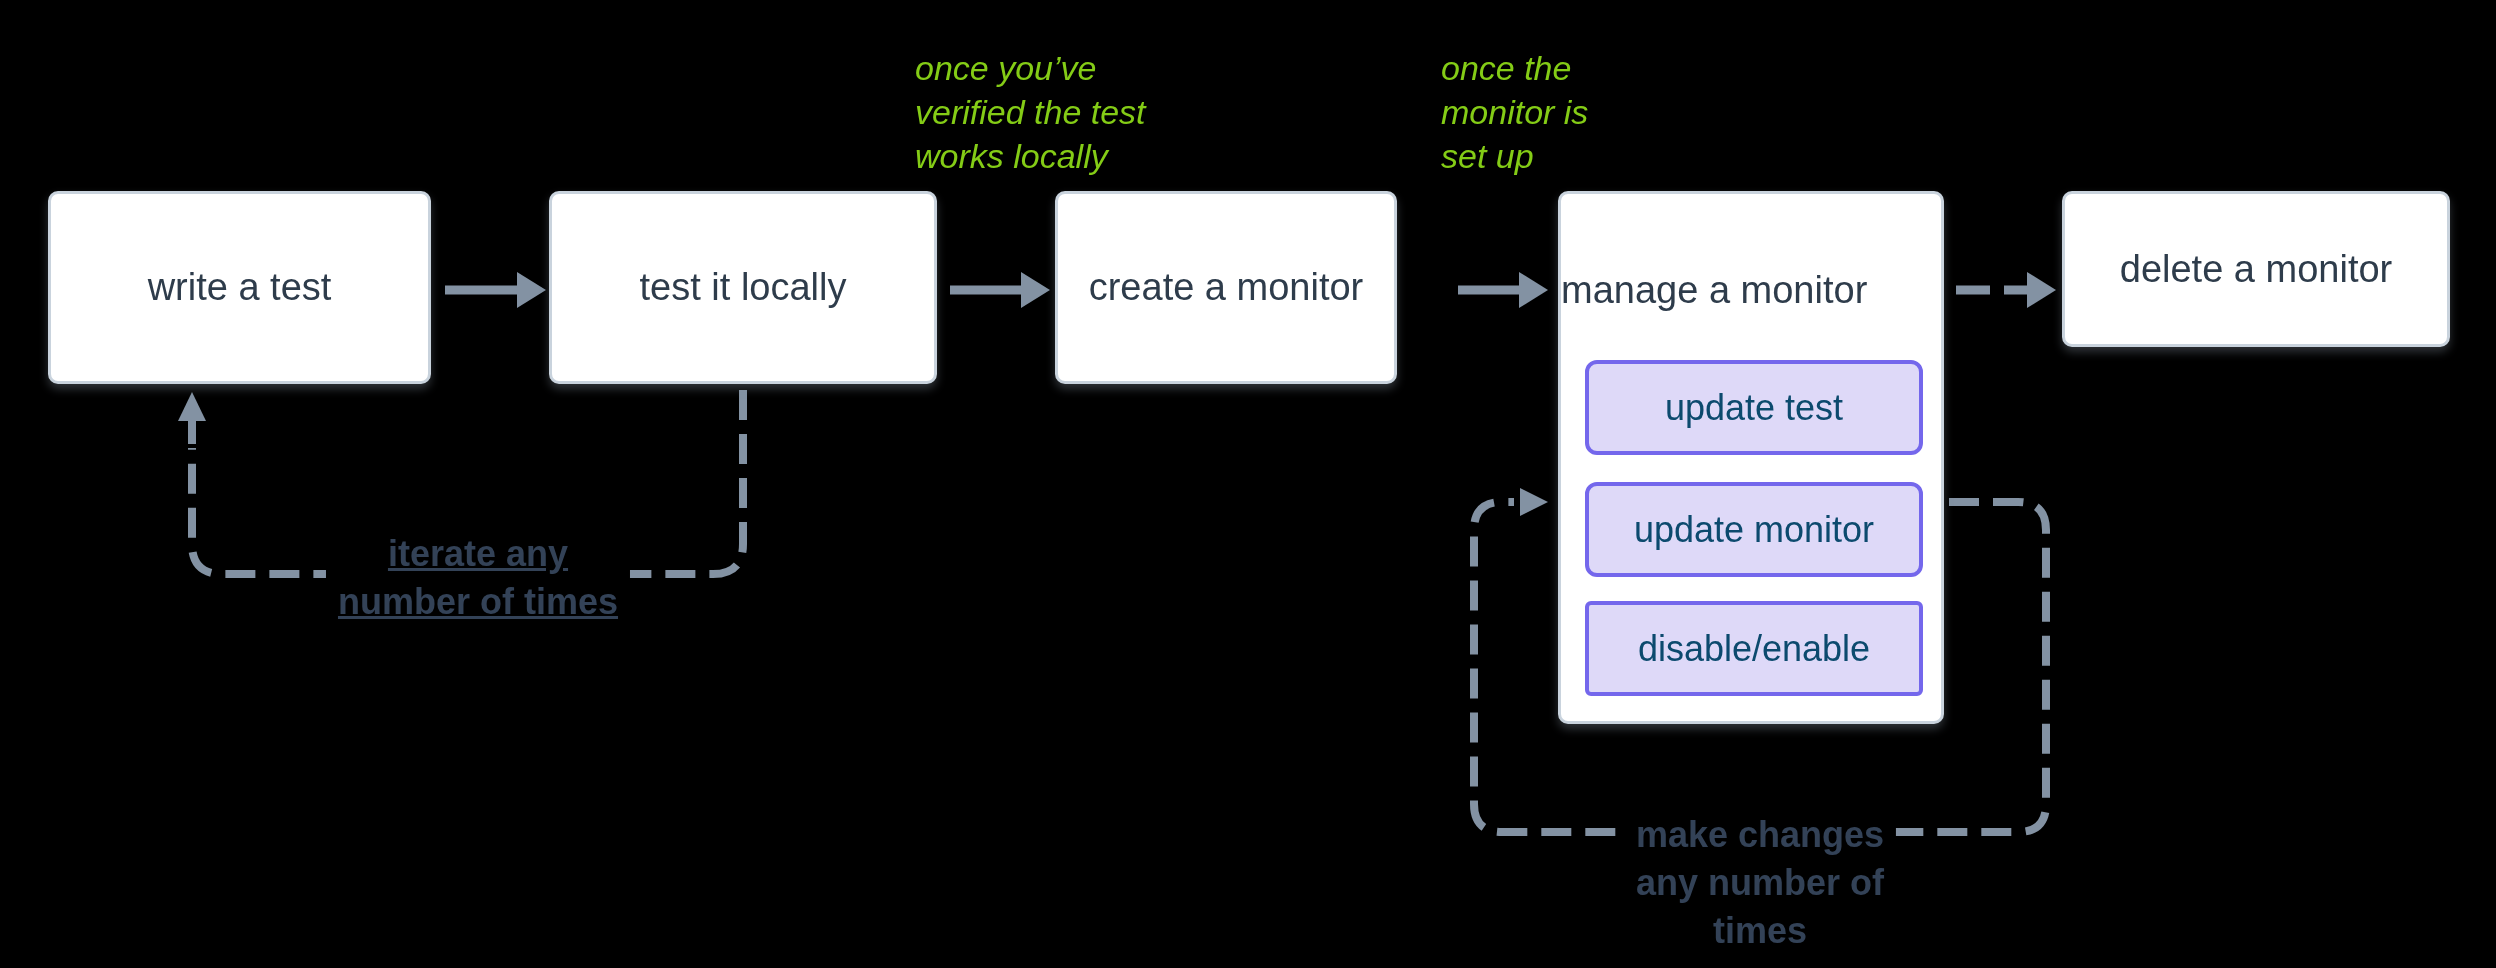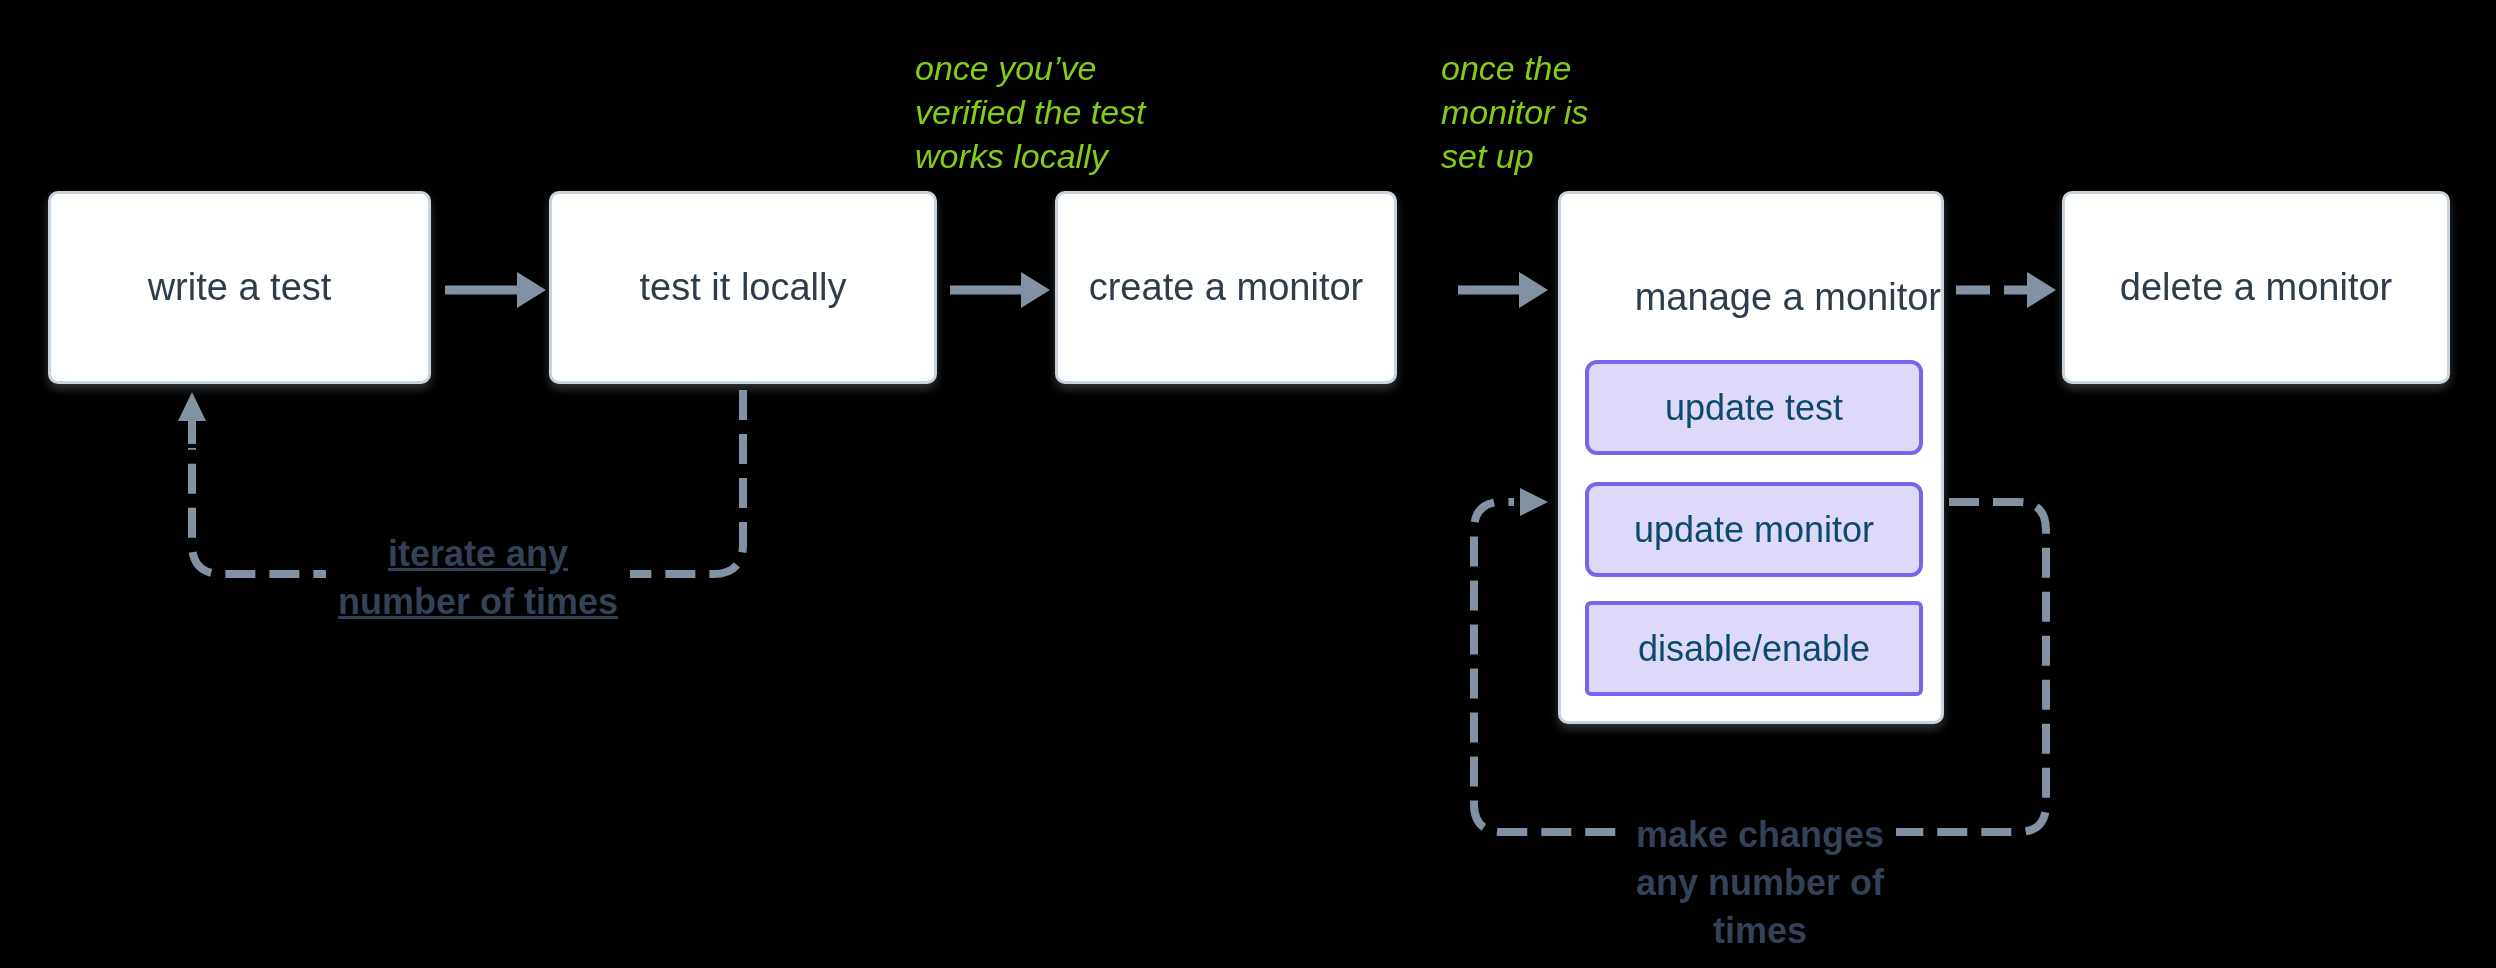--- a/index.html
+++ b/index.html
@@ -17,22 +17,22 @@
     border:3px solid #c9d3dd;
     border-radius:10px;
     box-shadow:0 5px 10px rgba(135,146,160,0.35);
     color:#2e3c4b;
     font-size:38px;font-weight:500;
     display:flex;align-items:center;justify-content:center;
     box-sizing:border-box;
   }
   .node--tall{display:block;}
   .node-header{
-    position:absolute;left:0;top:8px;width:100%;height:190px;
-    display:flex;align-items:center;justify-content:flex-end;
+    position:absolute;left:0;top:1px;width:100%;height:190px;
+    display:flex;align-items:center;justify-content:flex-start;
   }
   .subnode{
     position:absolute;left:24px;width:338px;height:95px;
     background:#ded9f8;
     border:4px solid #7467ec;
     border-radius:12px;
     color:#0c4a6e;font-size:36px;font-weight:500;
     display:flex;align-items:center;justify-content:center;
     box-sizing:border-box;
   }
@@ -112,21 +112,21 @@
       <span>update test</span>
     </div>
     <div class="subnode" style="top:288px;">
       <span>update monitor</span>
     </div>
     <div class="subnode" style="top:407px;border-radius:6px;">
       <span>disable/enable</span>
     </div>
   </div>
 
-  <div class="node" style="left:2062px;top:191px;width:388px;height:193px;">
+  <div class="node" style="left:2062px;top:191px;width:388px;height:156px;">
     <span>delete a monitor</span>
   </div>
 
   <div class="annotation" style="left:915px;top:46px;">
     <div>once you’ve</div>
     <div>verified the test</div>
     <div>works locally</div>
   </div>
 
   <div class="annotation" style="left:1441px;top:46px;">

